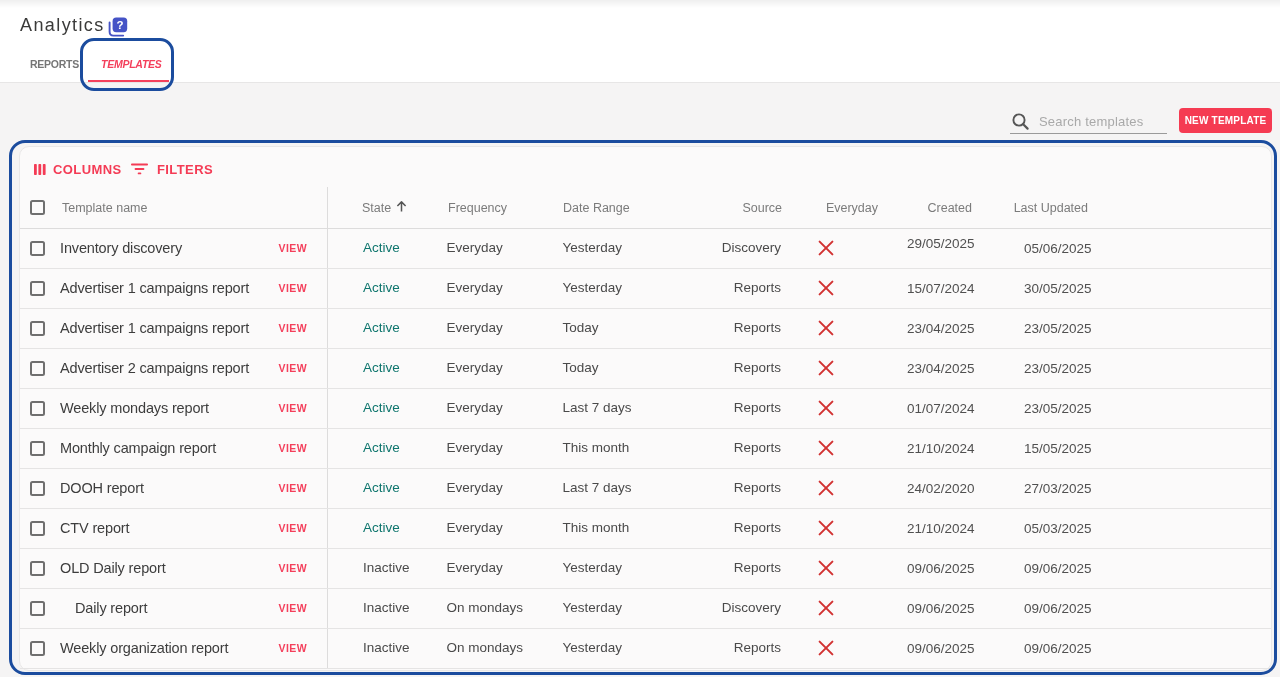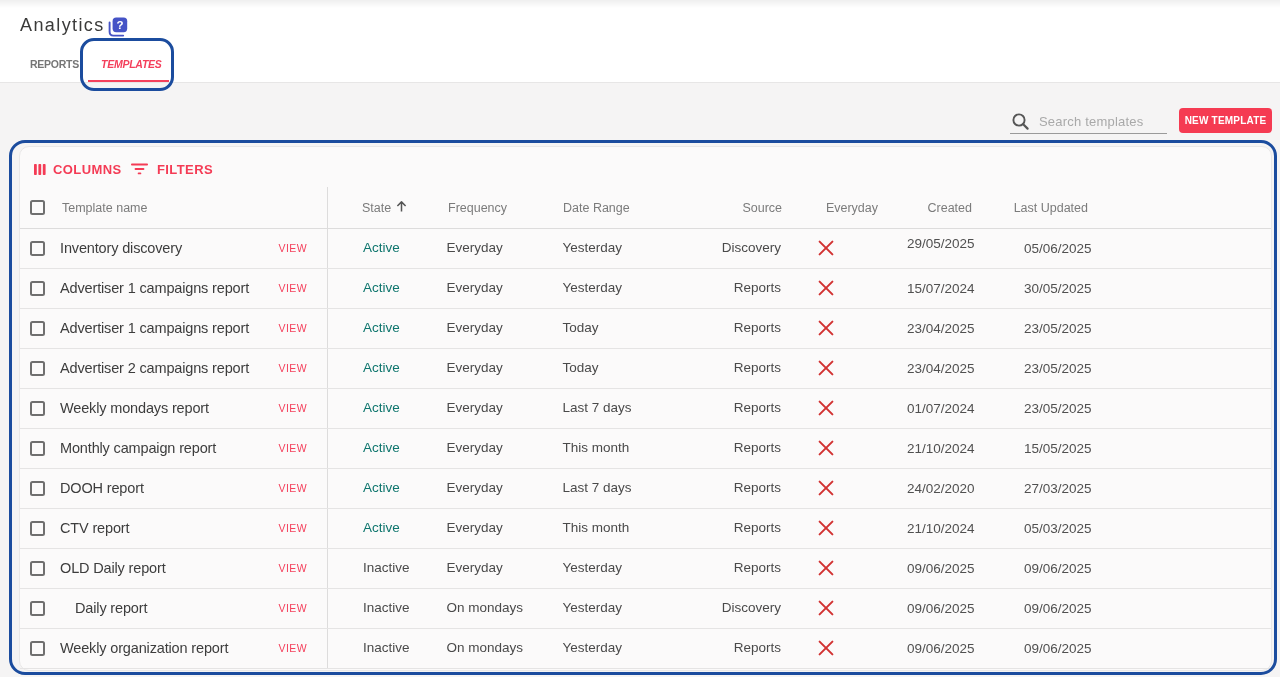--- a/index.html
+++ b/index.html
@@ -18,21 +18,21 @@
   .btn { left:1179px; top:108px; width:93px; height:25px; background:#f53b52; border-radius:4px;
          color:#fff; font-size:10px; font-weight:bold; letter-spacing:0.2px; line-height:25px; text-align:center; white-space:nowrap; }
   .card { left:19px; top:146px; width:1253px; height:525px; background:#fbfafa; border:1px solid #e9e8e8; border-radius:10px; }
   .bluebox { left:9px; top:140px; width:1268px; height:535px; border:3px solid #1b4c9e; border-radius:16px; z-index:5; }
   .tbtxt { font-size:13px; font-weight:bold; color:#f43b55; letter-spacing:0.4px; }
   .hl { font-size:12.5px; color:#7b7b7b; }
   .cb { width:15px; height:15px; border:2px solid #6f6f6f; border-radius:2.5px; }
   .vline { left:327px; top:187px; width:1px; height:481px; background:#dddcdc; }
   .hrule { height:1px; background:#e5e4e4; left:20px; width:1251px; }
   .name { font-size:14.5px; color:#3d3d3d; letter-spacing:-0.15px; }
-  .view { font-size:10.5px; font-weight:normal; color:#f4405c; letter-spacing:0.4px; width:60px; text-align:right; }
+  .view { font-size:10.5px; font-weight:bold; color:#f4405c; letter-spacing:0.4px; width:60px; text-align:right; }
   .cell { font-size:13.5px; color:#4a4a4a; }
   .grn { color:#0f766e; }
   .dt { font-size:13.5px; color:#505050; width:100px; text-align:right; }
   .ctr { width:100px; text-align:right; }
 </style>
 </head>
 <body>
 <div class="abs top"></div>
 <div class="abs" style="left:0;top:0;width:1280px;height:8px;background:linear-gradient(#efefef,#ffffff)"></div>
 <div class="abs title">Analytics</div>

